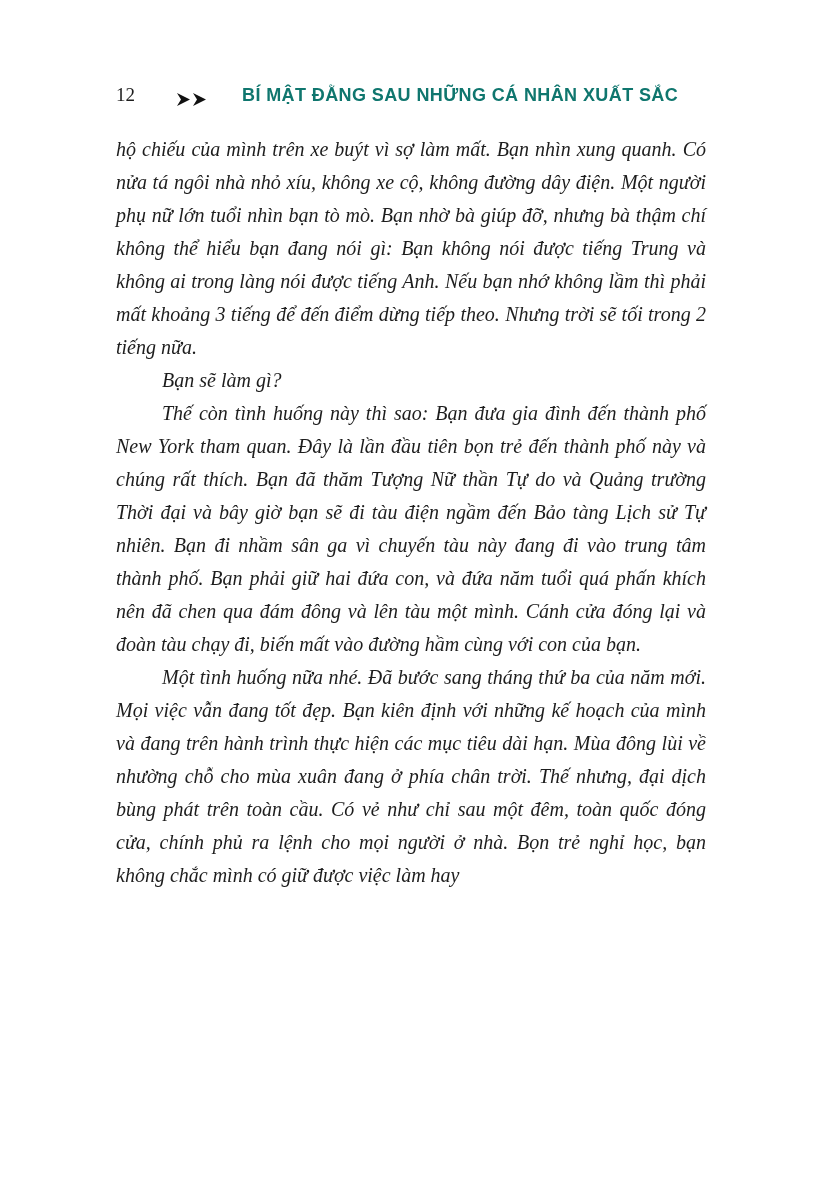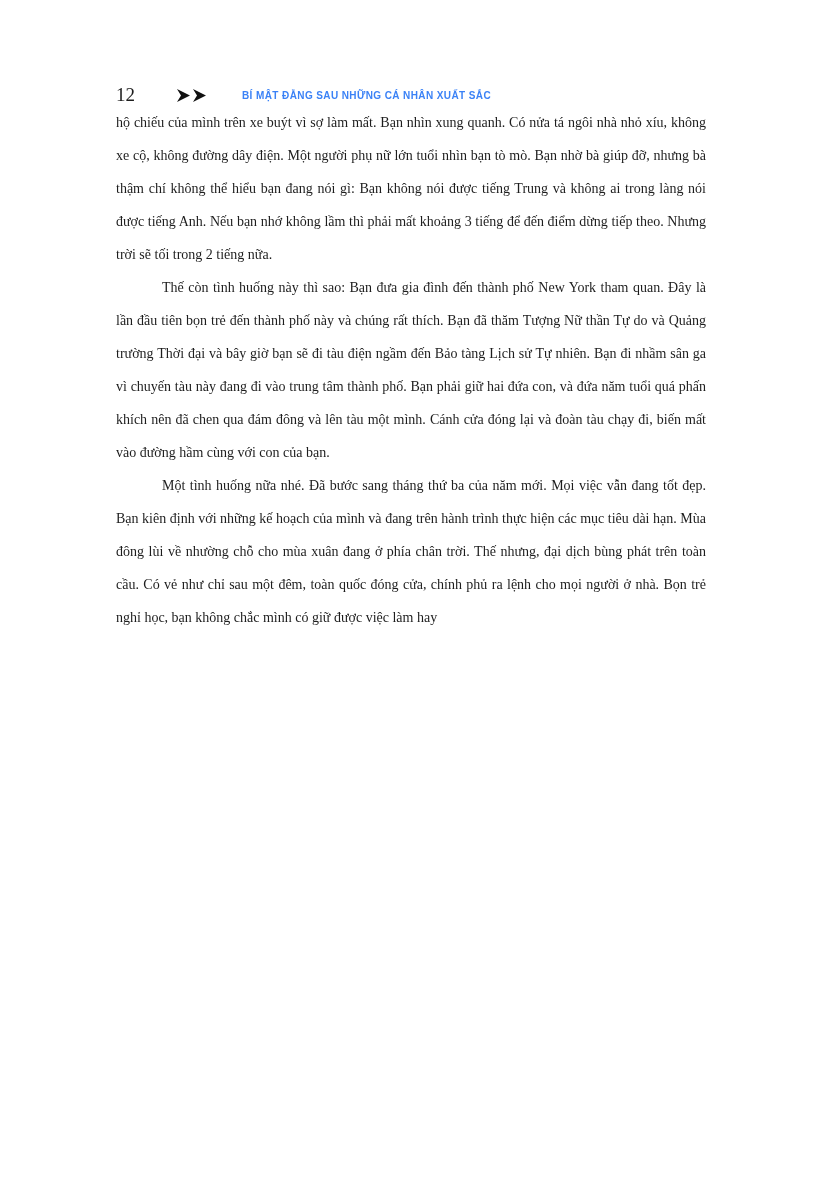--- a/index.html
+++ b/index.html
@@ -14,47 +14,49 @@
     height: 1200px;
     margin: 0 auto;
     background: #ffffff;
     color: #1d1d1d;
     font-family: "Liberation Serif", "DejaVu Serif", serif;
     padding: 84px 114px 0 116px;
     overflow: hidden;
   }
   .page-header {
     display: flex;
-    align-items: center;
+    align-items: flex-end;
     gap: 15px;
   }
   .page-number {
     font-size: 19px;
     color: #1d1d1d;
     min-width: 30px;
   }
   .chevrons {
     display: inline-flex;
     align-items: center;
     margin: 0 14px 0 16px;
   }
   .running-title {
     margin: 0;
     font-family: "Liberation Sans", "DejaVu Sans", sans-serif;
     font-weight: 700;
-    font-size: 10px;
+    font-size: 18px;
     letter-spacing: 0.4px;
-    color: #3b82f6;
+    color: #0f766e;
     white-space: nowrap;
   }
   .body-text {
-    font-size: 14px;
+    margin-top: 27px;
+    font-size: 20px;
     line-height: 33px;
     text-align: justify;
     color: #1d1d1d;
+    font-style: italic;
   }
   .para { margin: 0; padding: 0; }
   .para.indent { text-indent: 46px; }
 </style>
 </head>
 <body>
 
 <div class="page">
 
   <header class="page-header">
@@ -63,17 +65,18 @@
       <svg width="36" height="13" viewBox="0 0 36 13" aria-hidden="true">
         <polygon points="0,0 13,6.5 0,13 4,6.5" fill="#111111"></polygon>
         <polygon points="16,0 29,6.5 16,13 20,6.5" fill="#111111"></polygon>
       </svg>
     </span>
     <h1 class="running-title">BÍ MẬT ĐẰNG SAU NHỮNG CÁ NHÂN XUẤT SẮC</h1>
   </header>
 
   <main class="body-text">
     <p class="para no-indent">hộ chiếu của mình trên xe buýt vì sợ làm mất. Bạn nhìn xung quanh. Có nửa tá ngôi nhà nhỏ xíu, không xe cộ, không đường dây điện. Một người phụ nữ lớn tuổi nhìn bạn tò mò. Bạn nhờ bà giúp đỡ, nhưng bà thậm chí không thể hiểu bạn đang nói gì: Bạn không nói được tiếng Trung và không ai trong làng nói được tiếng Anh. Nếu bạn nhớ không lầm thì phải mất khoảng 3 tiếng để đến điểm dừng tiếp theo. Nhưng trời sẽ tối trong 2 tiếng nữa.</p>
+    <p class="para indent">Bạn sẽ làm gì?</p>
     <p class="para indent">Thế còn tình huống này thì sao: Bạn đưa gia đình đến thành phố New York tham quan. Đây là lần đầu tiên bọn trẻ đến thành phố này và chúng rất thích. Bạn đã thăm Tượng Nữ thần Tự do và Quảng trường Thời đại và bây giờ bạn sẽ đi tàu điện ngầm đến Bảo tàng Lịch sử Tự nhiên. Bạn đi nhầm sân ga vì chuyến tàu này đang đi vào trung tâm thành phố. Bạn phải giữ hai đứa con, và đứa năm tuổi quá phấn khích nên đã chen qua đám đông và lên tàu một mình. Cánh cửa đóng lại và đoàn tàu chạy đi, biến mất vào đường hầm cùng với con của bạn.</p>
     <p class="para indent">Một tình huống nữa nhé. Đã bước sang tháng thứ ba của năm mới. Mọi việc vẫn đang tốt đẹp. Bạn kiên định với những kế hoạch của mình và đang trên hành trình thực hiện các mục tiêu dài hạn. Mùa đông lùi về nhường chỗ cho mùa xuân đang ở phía chân trời. Thế nhưng, đại dịch bùng phát trên toàn cầu. Có vẻ như chỉ sau một đêm, toàn quốc đóng cửa, chính phủ ra lệnh cho mọi người ở nhà. Bọn trẻ nghỉ học, bạn không chắc mình có giữ được việc làm hay</p>
   </main>
 
 </div>
 
 </body></html>

